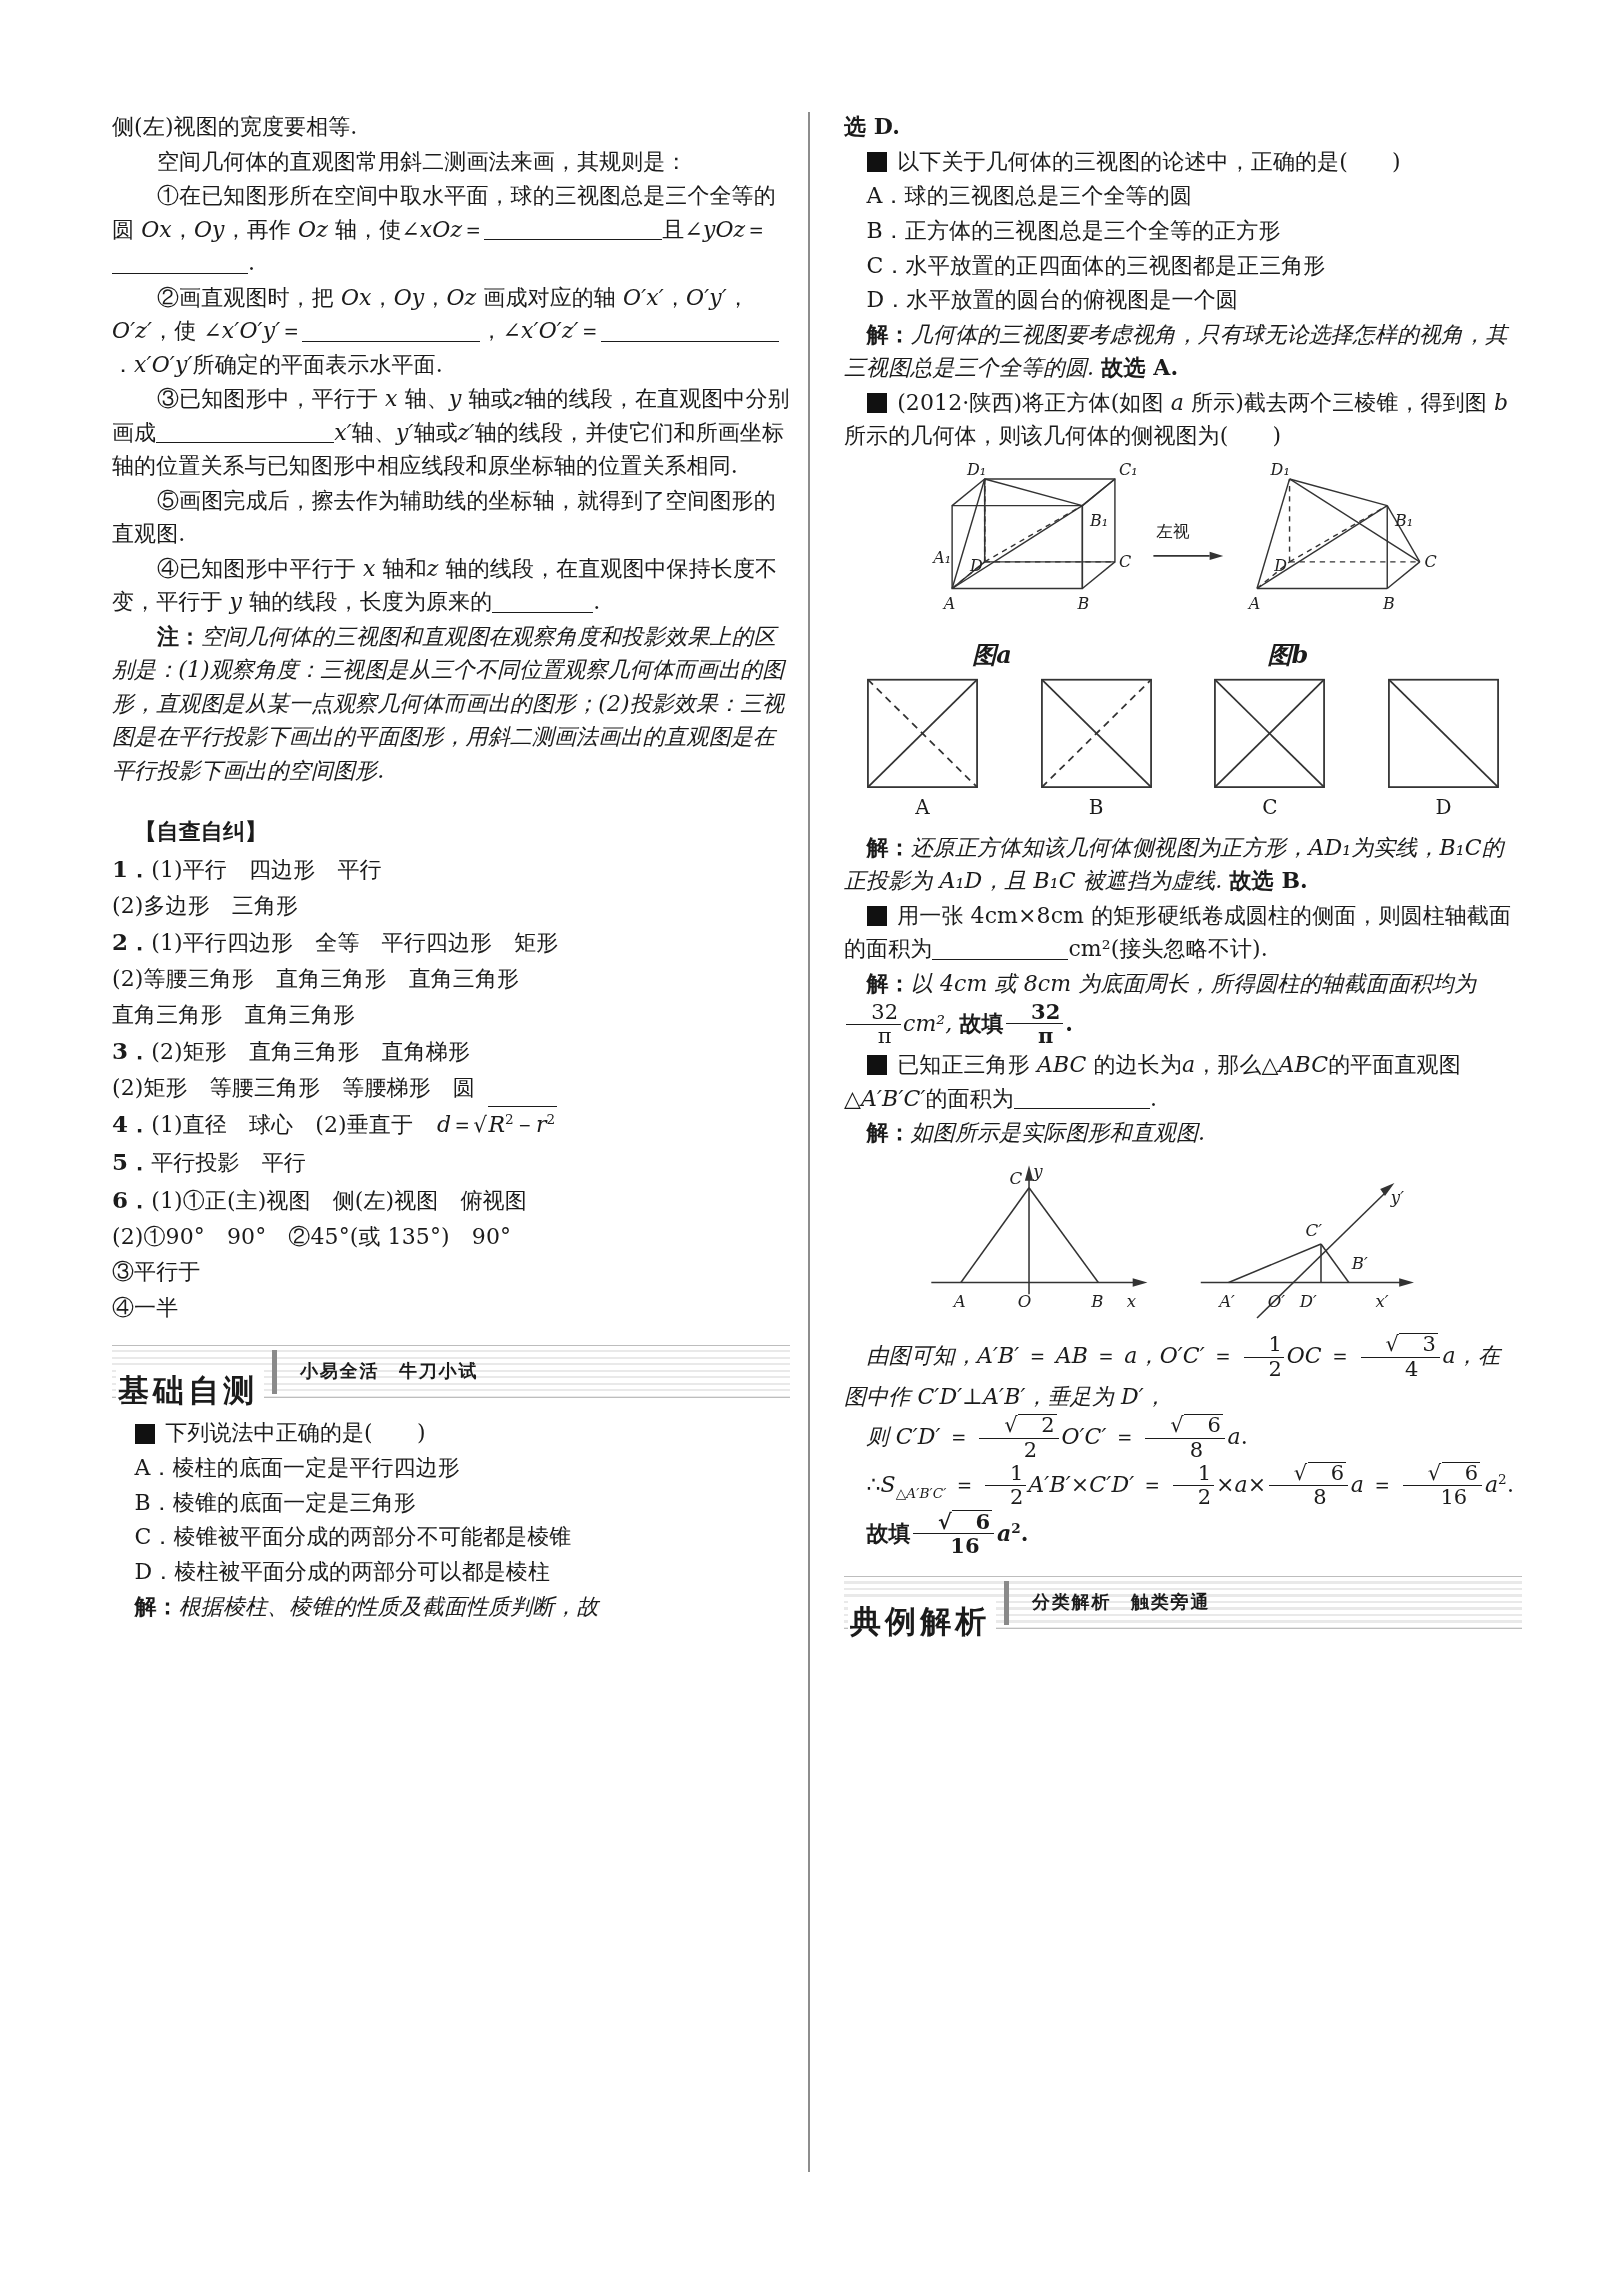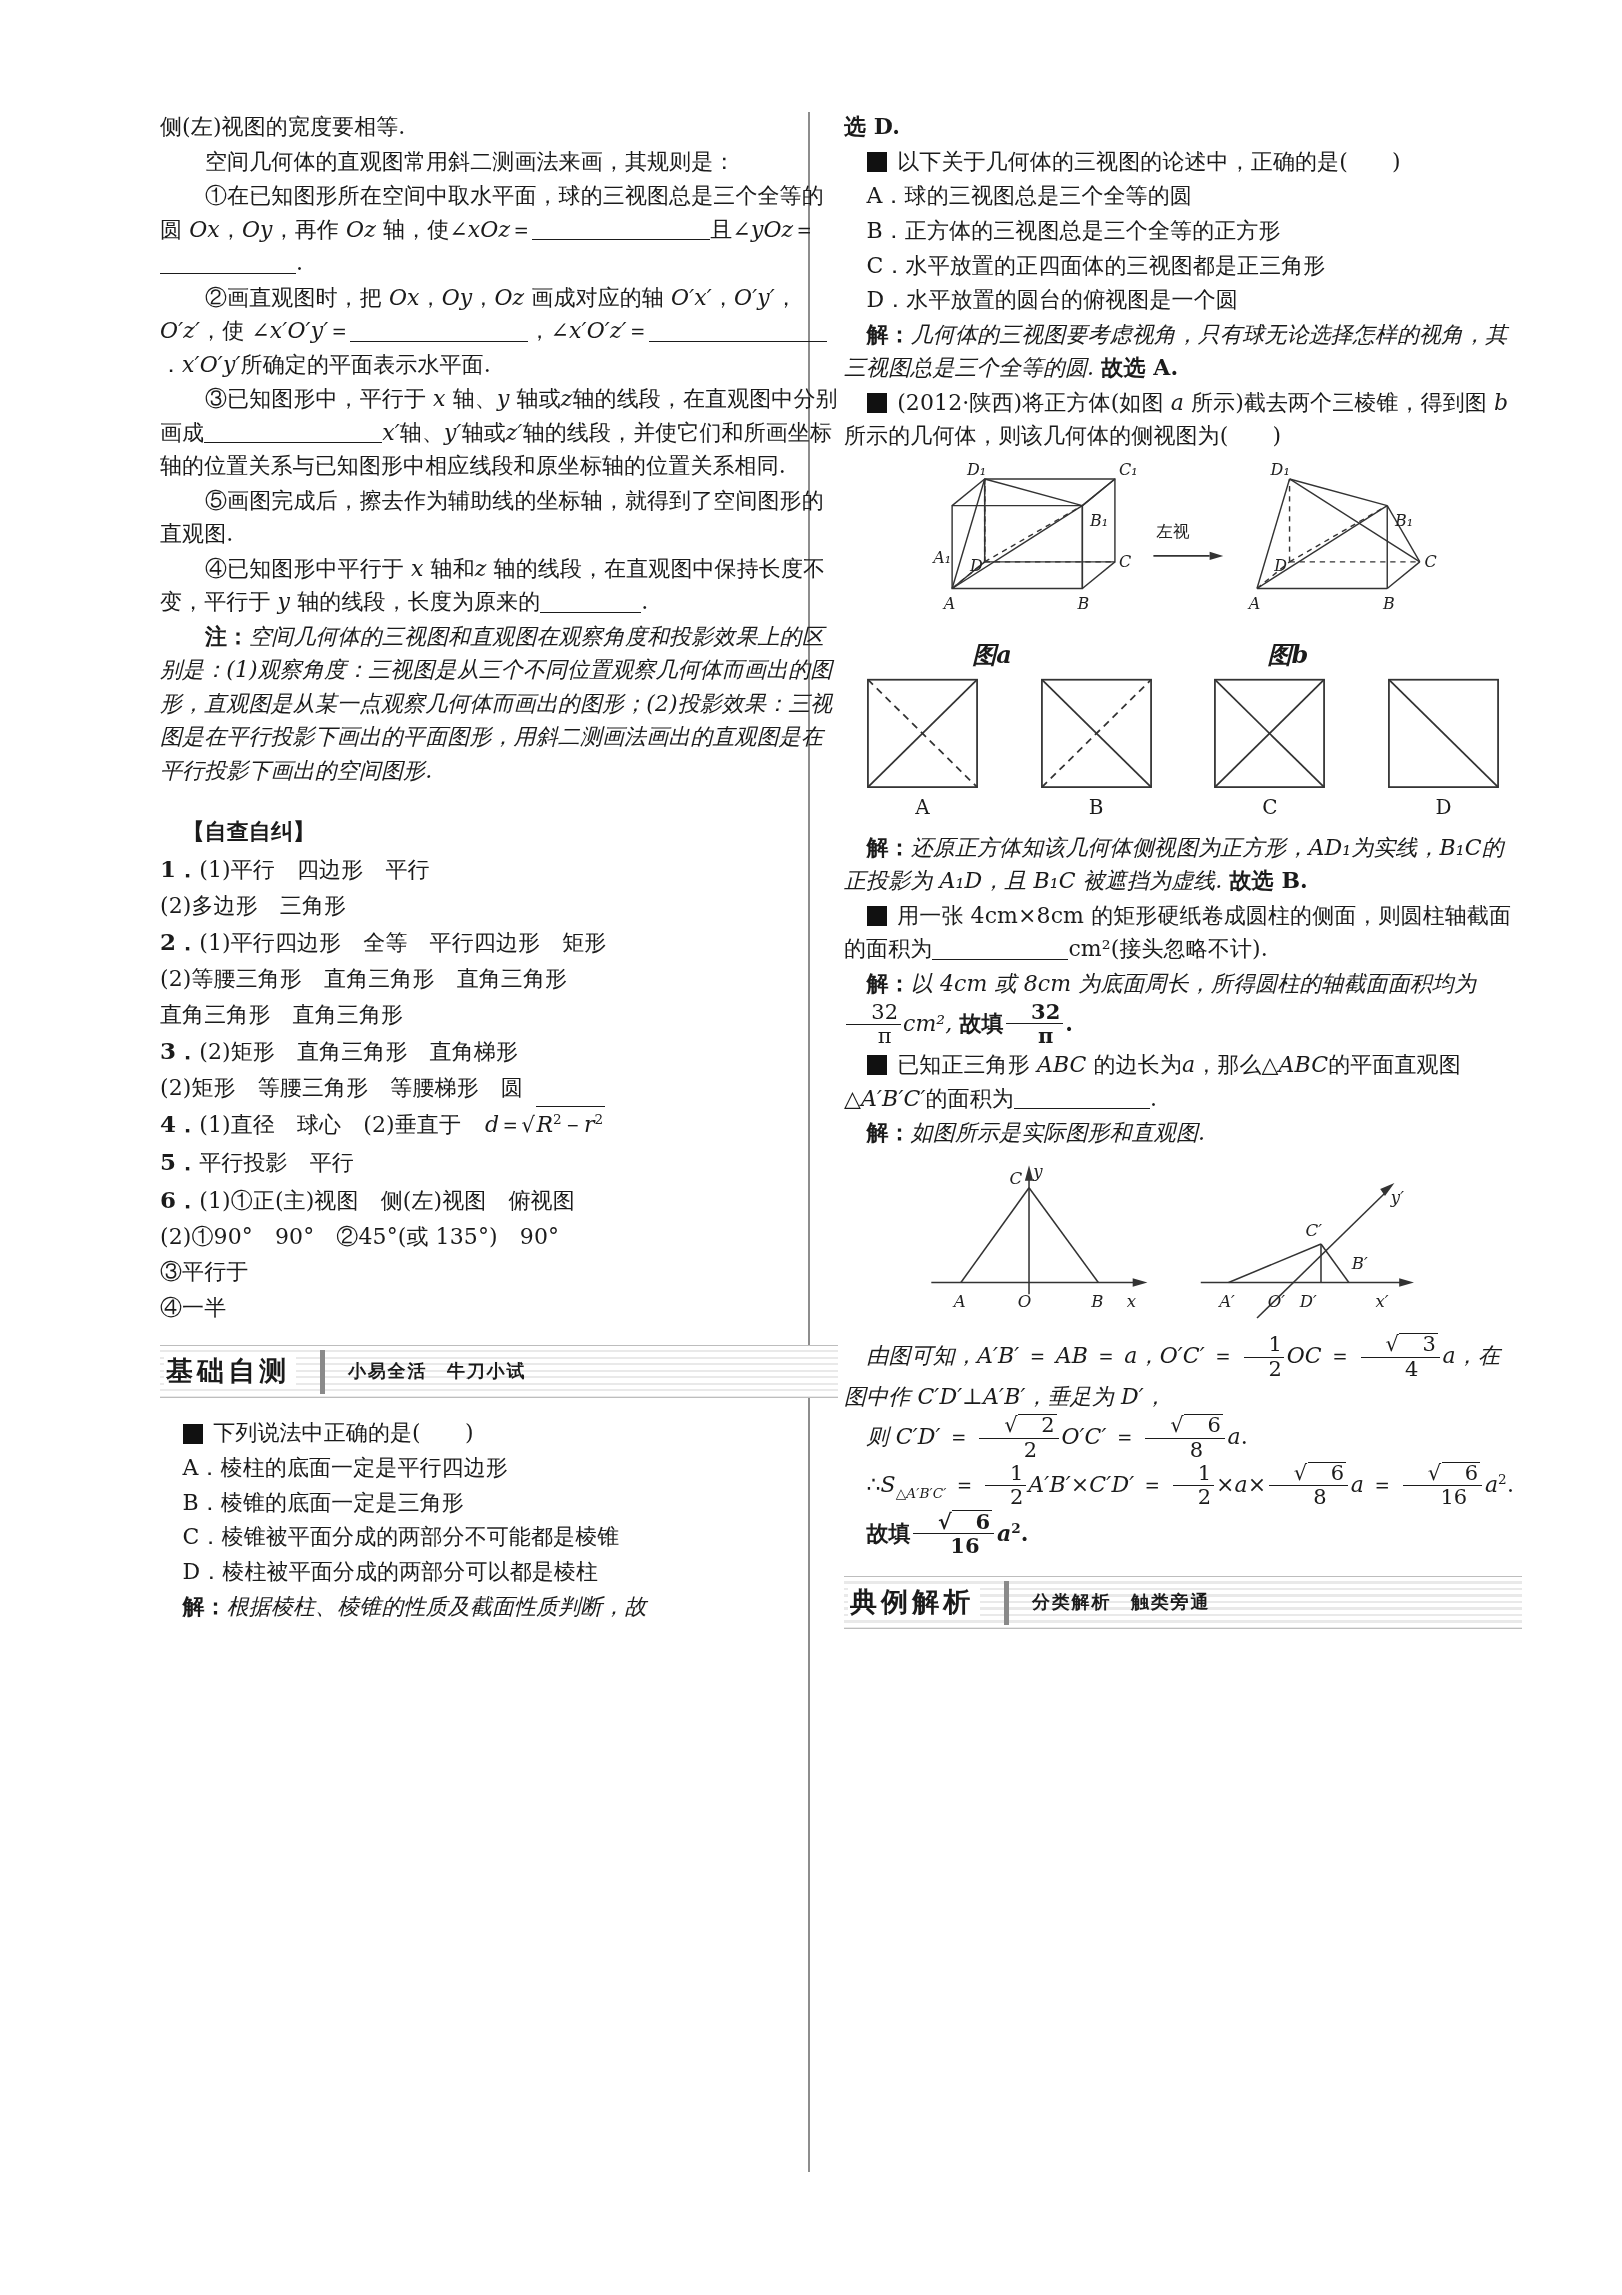--- a/index.html
+++ b/index.html
@@ -6,21 +6,21 @@
   body{
     width:1623px;height:2295px;
     font-family:"DejaVu Serif","Liberation Serif",serif;
     color:#1b1b1b;
     -webkit-font-smoothing:antialiased;
   }
   .page{position:relative;width:1623px;height:2295px;overflow:hidden;}
 
   
   .col{position:absolute;top:110px;width:678px;}
-  .col-left{left:112px;margin-left:48px;}
+  .col-left{left:112px;}
   .col-right{left:844px;}
   .divider{
     position:absolute;left:808px;top:112px;width:1.8px;height:2060px;
     background:#8d8d8d;
   }
 
   
   p{margin:0 0 1.2px 0;line-height:1.52;font-size:22px;letter-spacing:0.1px;}
   .ind{text-indent:45px;}
   .ind2{text-indent:22.5px;}
@@ -44,21 +44,21 @@
     font-size:15px;font-weight:bold;font-family:"DejaVu Sans","Liberation Sans",sans-serif;
     vertical-align:1.8px;margin-right:10.7px;
   }
 
   
   .banner{position:relative;height:51px;margin:20px 0 18px 0;
           background:
             repeating-linear-gradient(to bottom,
               #ffffff 0px,#ffffff 4.1px,#e9e9e9 4.1px,#e9e9e9 6.5px);
           border-top:1.8px solid #bdbdbd;border-bottom:1.8px solid #bdbdbd;}
-  .banner-title{position:absolute;left:3.6px;top:7px;font-size:27px;font-weight:bold;
+  .banner-title{position:absolute;left:3.6px;top:24px;font-size:31px;font-weight:bold;
                 letter-spacing:4.1px;background:#fff;padding:0 6px 0 2.4px;
                 font-family:"DejaVu Serif","Liberation Serif",serif;}
   .banner-bar{position:absolute;left:160px;top:3.6px;width:4.7px;height:44px;background:#8a8a8a;}
   .banner-sub{position:absolute;left:188px;top:13px;font-size:18px;font-weight:bold;
               letter-spacing:1.8px;}
 
   
   .frac{display:inline-block;vertical-align:-12px;text-align:center;line-height:1.0;
         font-size:21px;margin:0 2.4px;}
   .frac .n{display:block;border-bottom:1.2px solid #1b1b1b;padding:0 2.4px 1.2px 2.4px;}

